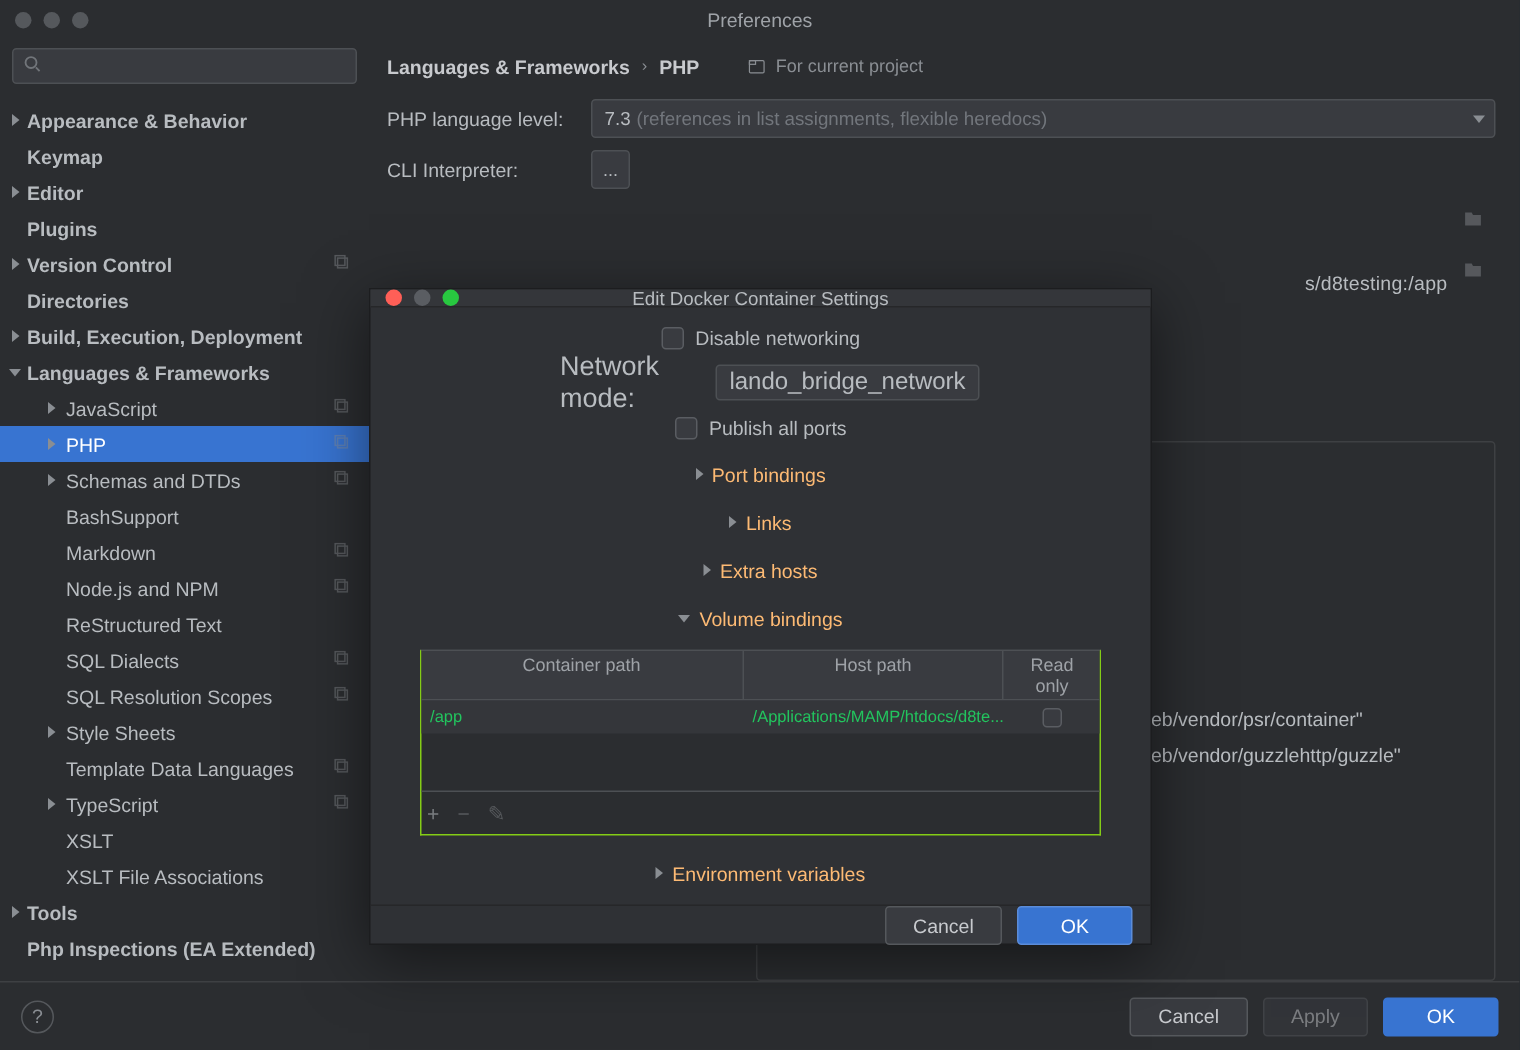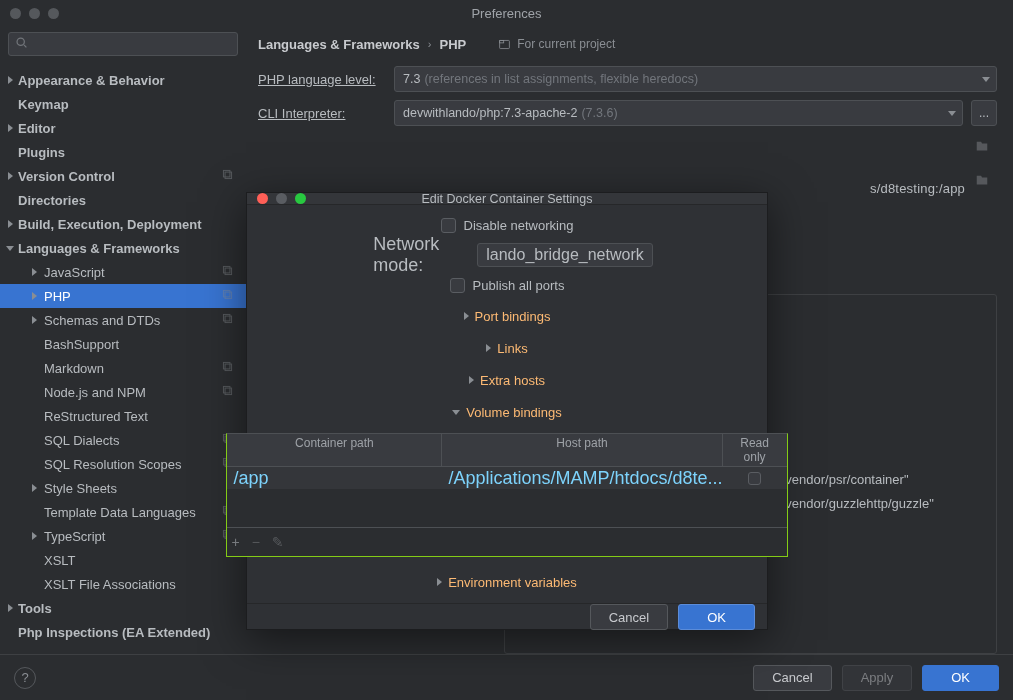--- a/index.html
+++ b/index.html
@@ -33,21 +33,21 @@
 
 
 .content { flex:1; background:#2b2d30; padding:0 16px 0 12px; position:relative; }
 .breadcrumb { display:flex; align-items:center; gap:8px; height:36px; font-size:13px; color:#c8cace; }
 .breadcrumb .strong { font-weight:600; }
 .breadcrumb .sep { color:#8a8e93; font-size:11px; }
 .project-scope { margin-left:24px; display:flex; align-items:center; gap:6px; color:#8a8e93; font-size:12px; }
 .project-scope svg { width:13px; height:13px; }
 
 .form-row { display:flex; align-items:center; height:34px; gap:8px; }
-.label { width:128px; font-size:13px; color:#b8bcc0;text-decoration:underline; }
+.label { width:128px; font-size:13px; color:#b8bcc0; }
 .select-wide { flex:1; height:26px; background:#393b40; border:1px solid #4d5054; border-radius:3px; padding:0 8px; display:flex; align-items:center; color:#b8bcc0; position:relative; }
 .select-wide .hint { color:#72767c; margin-left:4px; }
 .select-wide .dd { position:absolute; right:6px; width:0;height:0; border-left:4px solid transparent; border-right:4px solid transparent; border-top:5px solid #8a8e93; }
 .square-btn { width:26px; height:26px; background:#393b40; border:1px solid #4d5054; border-radius:3px; display:flex; align-items:center; justify-content:center; color:#b8bcc0; font-size:12px; }
 
 
 .behind-row { height:34px; display:flex; align-items:center; justify-content:flex-end; padding-right:8px; color:#b8bcc0; }
 .behind-row .folder { margin-left:10px; opacity:.45; }
 .behind-row .txt { font-size:13px; letter-spacing:.2px;margin-top:15px; }
 .toolbar-row { display:flex; align-items:center; gap:16px; padding:6px 2px; }
@@ -77,21 +77,21 @@
 .section { display:flex; align-items:center; gap:6px; height:26px; font-size:13px; color:#fdba74; cursor:default; }
 .section .tri { width:0;height:0; border-top:4px solid transparent; border-bottom:4px solid transparent; border-left:5px solid #8a8e93; }
 .section .tri.down { border-left:4px solid transparent; border-right:4px solid transparent; border-top:5px solid #8a8e93; border-bottom:none; }
 
 .vol-table { border:1px solid #84cc16; border-top:1px solid #4d5054; margin-top:2px; background:#2b2d30; }
 .vol-head { display:flex; background:#393b40; border-bottom:1px solid #4d5054; }
 .vol-head div { padding:2px 6px; font-size:12px; color:#9ea2a7; text-align:center; }
 .vol-head .c1 { width:215px; border-right:1px solid #4d5054; }
 .vol-head .c2 { flex:1; border-right:1px solid #4d5054; }
 .vol-head .c3 { width:64px; }
-.vol-row { display:flex; height:22px; align-items:center; font-size:18px; color:#7dd3fc; background:#34363a; }
+.vol-row { display:flex; height:22px; align-items:center; font-size:11px; color:#22c55e; background:#34363a; }
 .vol-row .c1 { width:215px; padding-left:6px; }
 .vol-row .c2 { flex:1; padding-left:6px; overflow:hidden; text-overflow:ellipsis; white-space:nowrap; }
 .vol-row .c3 { width:64px; display:flex; justify-content:center; }
 .vol-pad { height:38px; }
 .vol-tools { display:flex; gap:12px; padding:6px 4px; border-top:1px solid #4d5054; }
 .vol-tools span { opacity:.55; font-size:14px; }
 
 .dlg-footer { height:44px; display:flex; align-items:center; justify-content:flex-end; gap:10px; padding:0 12px; border-top:1px solid #262729; }
 .dlg-footer .btn.primary { border:1px solid #5b8cd9; }
 
@@ -275,25 +275,20 @@
         <div class="label">PHP language level:</div>
         <div class="select-wide">
           <span>7.3</span>
           <span class="hint">(references in list assignments, flexible heredocs)</span>
           <span class="dd"></span>
         </div>
       </div>
 
       <div class="form-row">
         <div class="label">CLI Interpreter:</div>
-        <div class="select-wide">
-          <span>devwithlando/php:7.3-apache-2</span>
-          <span class="hint">(7.3.6)</span>
-          <span class="dd"></span>
-        </div>
         <div class="square-btn">...</div>
       </div>
 
       <div class="behind-row">
         <span class="folder">
           <svg width="14" height="14" viewBox="0 0 16 16" fill="#8a8e93">
               <path d="M2 3h5l1 2h6v8H2z"></path>
             </svg>
         </span>
       </div>

